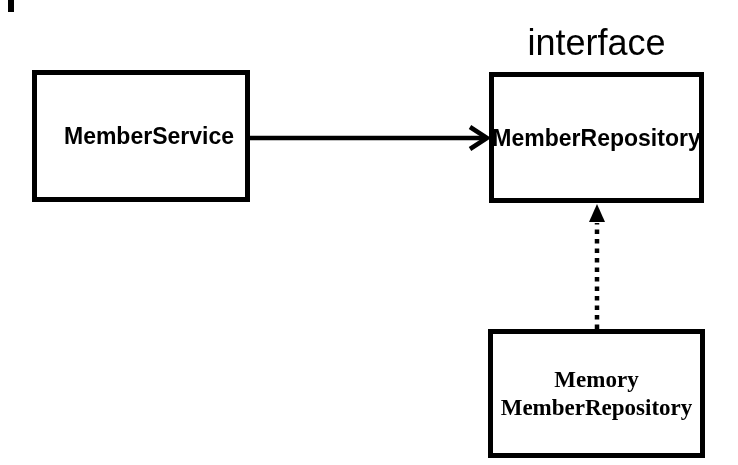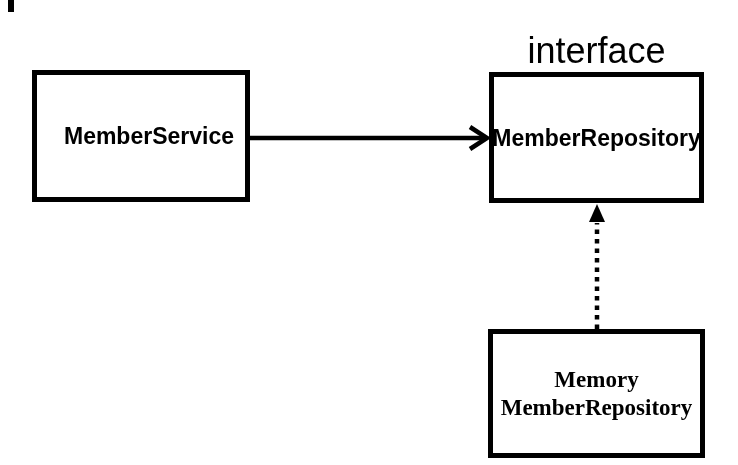--- a/index.html
+++ b/index.html
@@ -57,21 +57,20 @@
     position: absolute;
     left: 489px;
     top: 22px;
     width: 215px;
     text-align: center;
     font-size: 36px;
     line-height: 42px;
     font-weight: normal;
     color: #000000;
     white-space: nowrap;
-    margin-top: 8px;
   }
   .arrow-layer {
     position: absolute;
     left: 0;
     top: 0;
     width: 738px;
     height: 465px;
     pointer-events: none;
   }
   .stray-mark {

